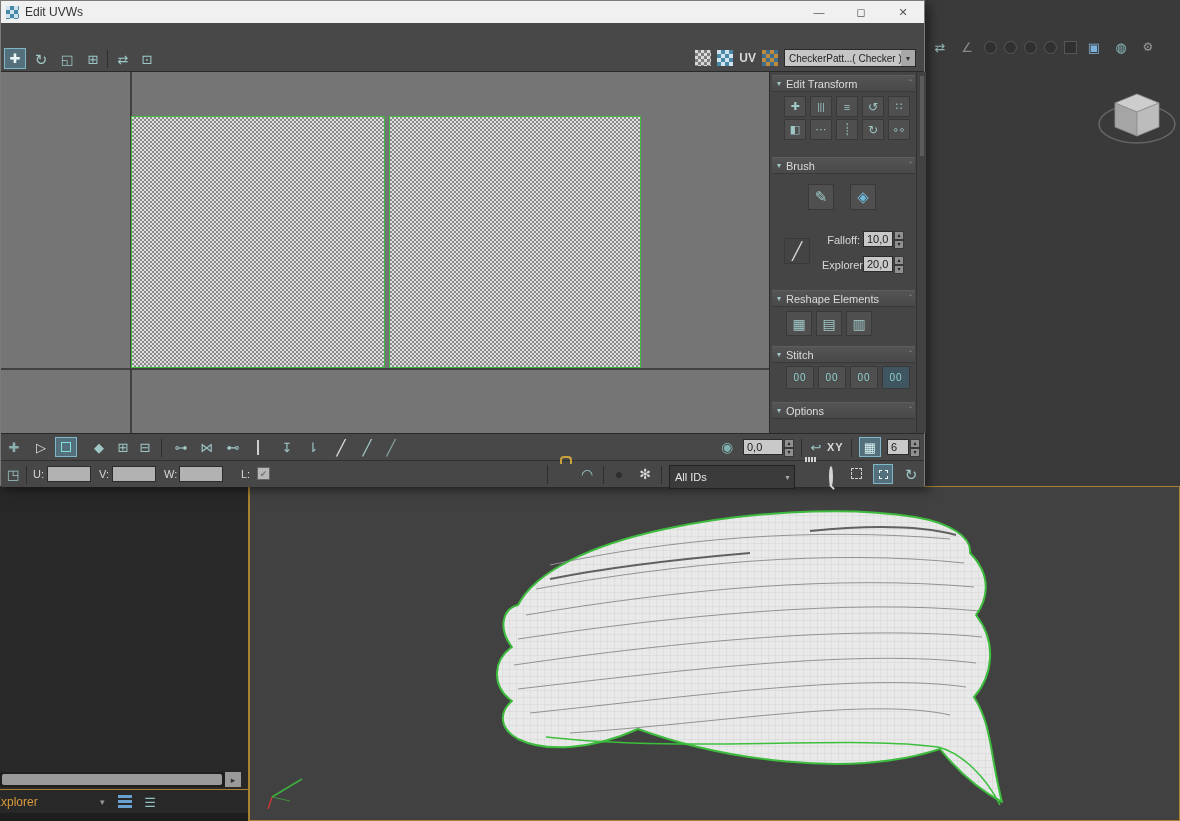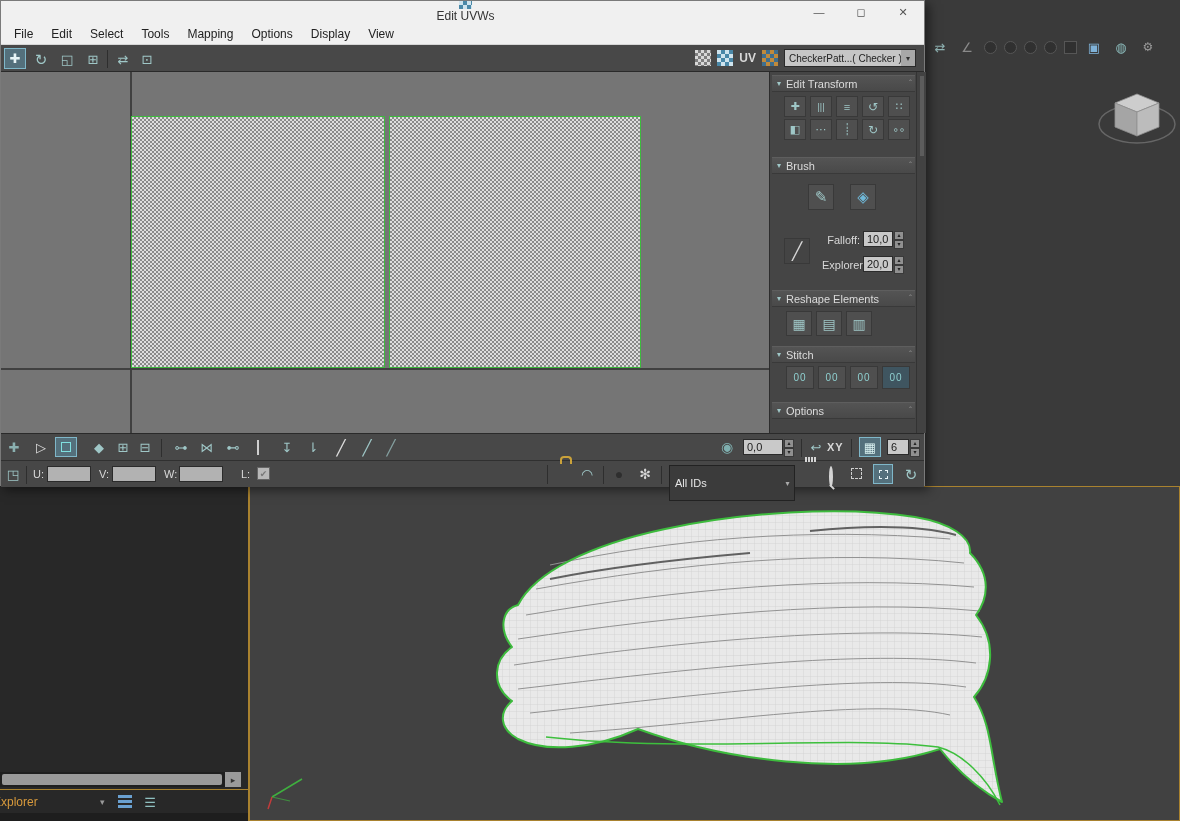--- a/index.html
+++ b/index.html
@@ -29,21 +29,21 @@
       linear-gradient(45deg,#3f6f8f 25%,transparent 25%,transparent 75%,#3f6f8f 75%),
       linear-gradient(45deg,#3f6f8f 25%,transparent 25%,transparent 75%,#3f6f8f 75%);
       background-size:8px 8px;background-position:0 0,4px 4px;}
   .checker-gray{background-color:#d8d8d8;background-image:
       linear-gradient(45deg,#7d7d7d 25%,transparent 25%,transparent 75%,#7d7d7d 75%),
       linear-gradient(45deg,#7d7d7d 25%,transparent 25%,transparent 75%,#7d7d7d 75%);
       background-size:6px 6px;background-position:0 0,3px 3px;}
   
   #uvw-window{left:0;top:0;width:925px;height:486px;background:#484848;
               box-shadow:4px 4px 10px rgba(0,0,0,.5);border:1px solid #7a7a7a;}
-  #titlebar{left:0;top:0;width:100%;height:22px;background:#f0f0f0;display:flex;align-items:center;flex-direction:column;}
+  #titlebar{left:0;top:0;width:100%;height:22px;background:#f0f0f0;display:flex;align-items:center;}
   #titlebar .title{font-size:12px;color:#333;margin-left:6px;}
   .winbtn{position:absolute;top:0;width:42px;height:22px;display:flex;align-items:center;justify-content:center;
           color:#555;font-size:11px;}
   #menubar{left:0;top:22px;width:100%;height:22px;background:#f0f0f0;border-bottom:1px solid #d6d6d6;
            display:flex;align-items:center;padding-left:4px;}
   #menubar .menu{font-size:12px;color:#222;padding:0 9px;height:100%;display:flex;align-items:center;}
   #uv-toolbar{left:0;top:45px;width:100%;height:26px;background:#484848;border-bottom:1px solid #2a2a2a;}
   #uv-canvas{left:0;top:71px;width:768px;height:361px;background:#757575;overflow:hidden;}
   #side-panel{left:768px;top:71px;width:147px;height:361px;background:#454545;border-left:1px solid #2c2c2c;overflow:hidden;}
   #panel-scroll{left:915px;top:71px;width:10px;height:361px;background:#424242;border-left:1px solid #333;}
@@ -165,30 +165,20 @@
   <div class="abs" id="uvw-window">
 
     <div class="abs" id="titlebar">
       <span style="width:13px;height:13px;margin-left:5px;display:inline-block;" class="checker-blue"></span>
       <span class="title">Edit UVWs</span>
       <span class="winbtn" style="right:84px;">—</span>
       <span class="winbtn" style="right:42px;">◻</span>
       <span class="winbtn" style="right:0;">✕</span>
     </div>
 
-    <div class="abs" id="menubar">
-      <span class="menu">File</span>
-      <span class="menu">Edit</span>
-      <span class="menu">Select</span>
-      <span class="menu">Tools</span>
-      <span class="menu">Mapping</span>
-      <span class="menu">Options</span>
-      <span class="menu">Display</span>
-      <span class="menu">View</span>
-    </div>
 
     <div class="abs" id="uv-toolbar">
       <span class="abs ic selbtn" style="left:3px;top:2px;width:22px;height:21px;">✚</span>
       <span class="abs ic" style="left:30px;top:3px;font-size:15px;">↻</span>
       <span class="abs ic" style="left:56px;top:3px;">◱</span>
       <span class="abs ic" style="left:82px;top:3px;">⊞</span>
       <div class="abs sep" style="left:106px;top:4px;"></div>
       <span class="abs ic" style="left:112px;top:3px;">⇄</span>
       <span class="abs ic" style="left:136px;top:3px;">⊡</span>
 
@@ -337,21 +327,21 @@
       <span class="lbl abs" style="left:240px;top:8px;">L:</span>
       <div class="abs" style="left:256px;top:6px;width:13px;height:13px;background:#b8b8b8;border:1px solid #666;display:flex;align-items:center;justify-content:center;font-size:9px;color:#777;">✔</div>
 
       <div class="abs" style="left:546px;top:4px;width:1px;height:19px;background:#2e2e2e;"></div>
       <span class="abs padlock" style="left:557px;"></span>
       <span class="ic tb-ic" style="left:576px;font-size:14px;">◠</span>
       <div class="sep abs" style="left:602px;top:5px;"></div>
       <span class="ic tb-ic" style="left:608px;color:#2e2e2e;font-size:14px;">●</span>
       <span class="ic tb-ic" style="left:634px;color:#d8d8d8;font-size:14px;">✻</span>
       <div class="sep abs" style="left:660px;top:5px;"></div>
-      <div class="abs" style="left:668px;top:4px;width:126px;height:36px;background:#3b3b3b;border:1px solid #222;display:flex;align-items:center;">
+      <div class="abs" style="left:668px;top:4px;width:126px;height:24px;background:#3b3b3b;border:1px solid #222;display:flex;align-items:center;">
         <span style="flex:1;font-size:11px;color:#e6e6e6;padding-left:5px;">All IDs</span>
         <span style="width:13px;font-size:8px;color:#aaa;text-align:center;">▾</span>
       </div>
       <span class="abs hand" style="left:804px;"></span>
       <span class="abs mag" style="left:828px;top:7px;"></span>
       <span class="abs dash-box" style="left:850px;top:7px;"></span>
       <span class="abs selbtn" style="left:872px;top:3px;width:20px;height:20px;display:flex;align-items:center;justify-content:center;">
           <span class="dash-box" style="width:9px;height:9px;border-color:#e8f4f6;"></span>
         </span>
       <span class="ic tb-ic" style="left:900px;font-size:15px;">↻</span>

